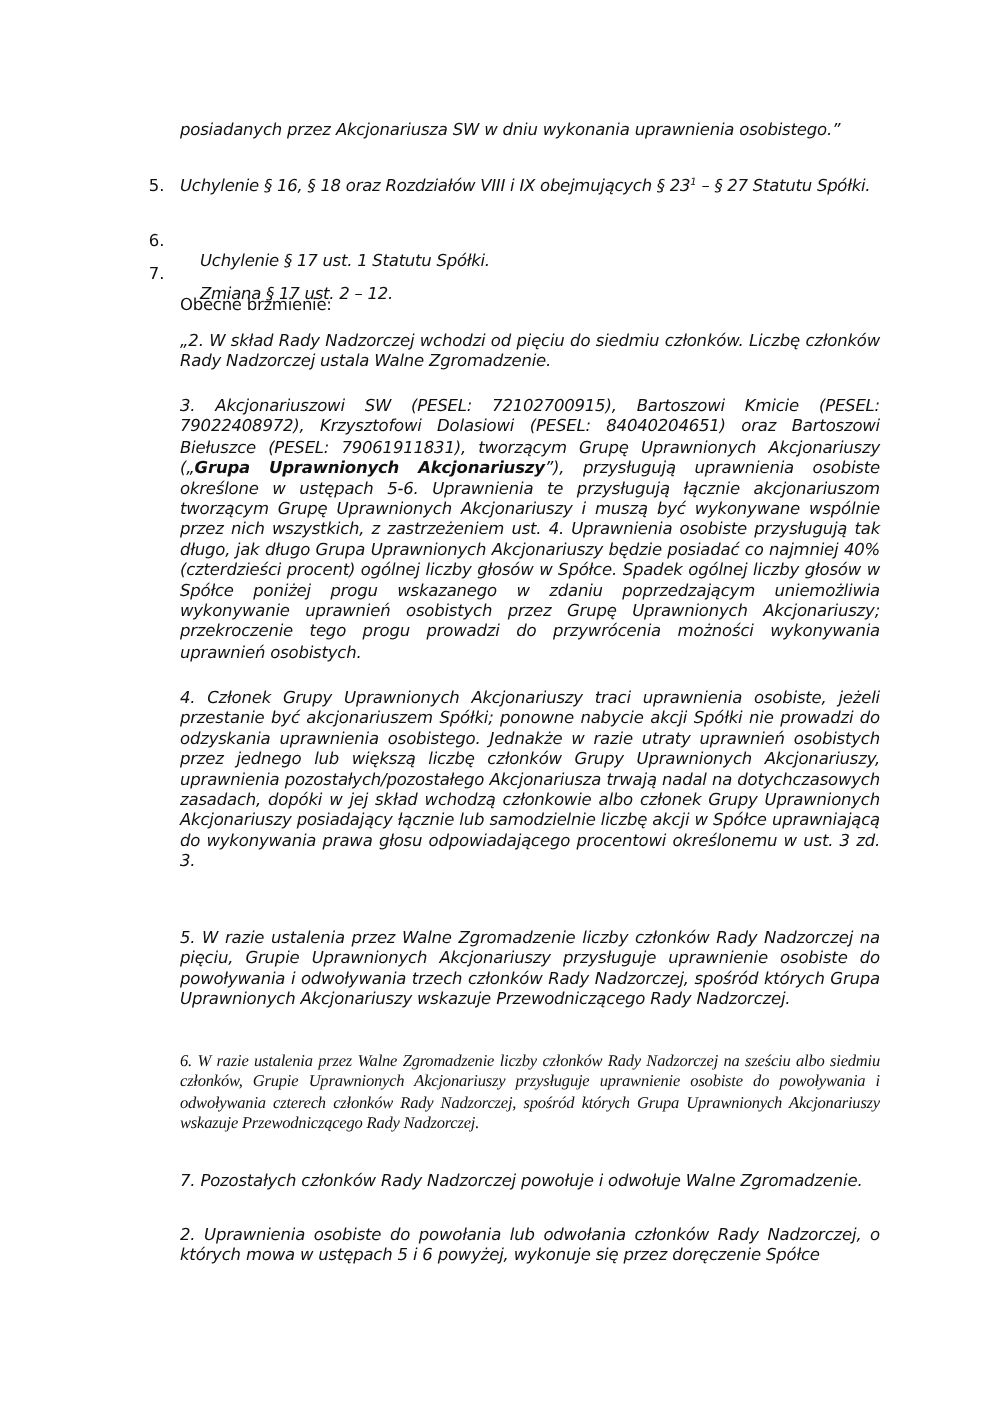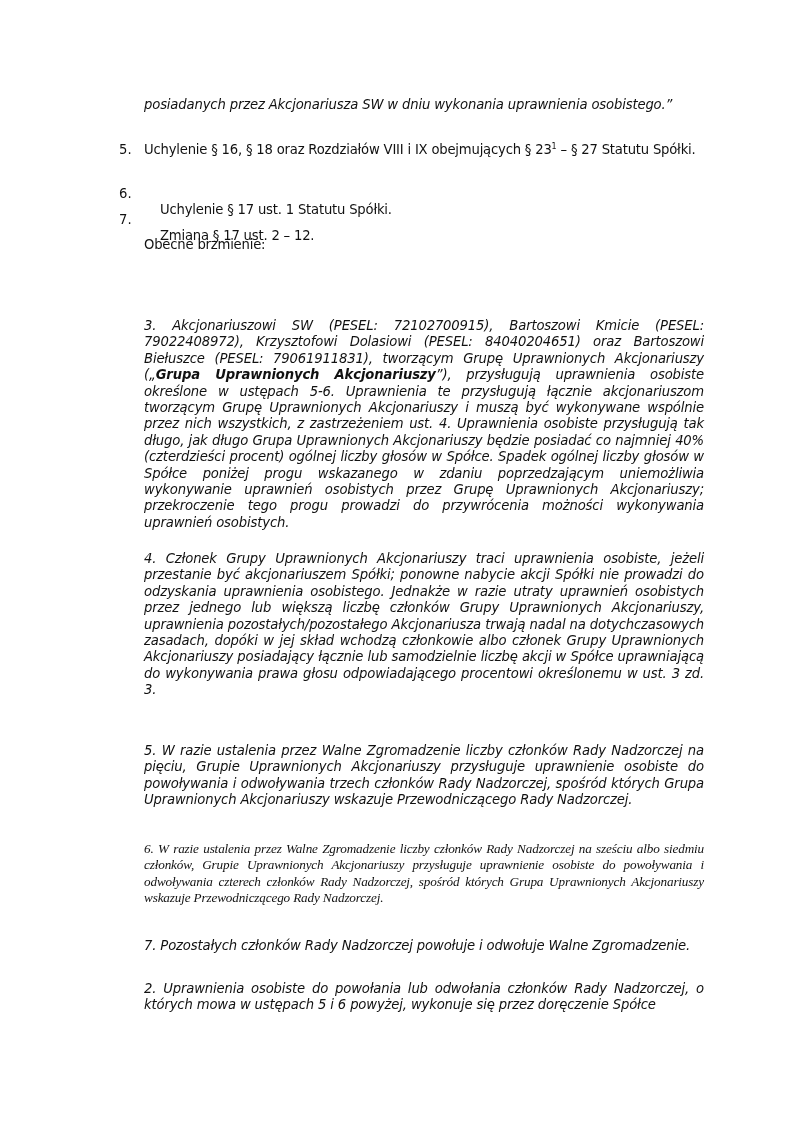--- a/index.html
+++ b/index.html
@@ -42,20 +42,21 @@
       line-height: 16.4px;
     }
     .item-text {
       position: absolute;
       left: 144px;
       width: 560px;
       font-size: 13.2px;
       line-height: 16.4px;
       text-align: justify;
       letter-spacing: -0.2px;
+      font-style: italic;
     }
     .heading {
       position: absolute;
       left: 144px;
       font-size: 13.2px;
       line-height: 16.4px;
       letter-spacing: -0.2px;
     }
     .bold-span {
       font-weight: bold;
@@ -77,20 +78,21 @@
   <p class="item-text" style="top:142px; margin:0;"><span>Uchylenie § 16, § 18 oraz Rozdziałów VIII i IX obejmujących § 23</span><sup>1</sup><span> – § 27 Statutu Spółki.</span></p>
 
   <span class="num" style="top:186px;">6.</span>
   <p class="item-text" style="top:186px; margin:16px;">Uchylenie § 17 ust. 1 Statutu Spółki.</p>
 
   <span class="num" style="top:212px;">7.</span>
   <p class="item-text" style="top:212px; margin:16px;">Zmiana § 17 ust. 2 – 12.</p>
 
   <p class="heading" style="top:237px; margin:0;">Obecne brzmienie:</p>
 
+  <p class="block it" style="top:266px;">„2. W skład Rady Nadzorczej wchodzi od pięciu do siedmiu członków. Liczbę członków Rady Nadzorczej ustala Walne Zgromadzenie.</p>
 
   <p class="block it" style="top:318px;"><span>3. Akcjonariuszowi SW (PESEL: 72102700915), Bartoszowi Kmicie (PESEL: 79022408972), Krzysztofowi Dolasiowi (PESEL: 84040204651) oraz Bartoszowi Biełuszce (PESEL: 79061911831), tworzącym Grupę Uprawnionych Akcjonariuszy („</span><span class="bold-span">Grupa Uprawnionych Akcjonariuszy</span><span>”), przysługują uprawnienia osobiste określone w ustępach 5-6. Uprawnienia te przysługują łącznie akcjonariuszom tworzącym Grupę Uprawnionych Akcjonariuszy i muszą być wykonywane wspólnie przez nich wszystkich, z zastrzeżeniem ust. 4. Uprawnienia osobiste przysługują tak długo, jak długo Grupa Uprawnionych Akcjonariuszy będzie posiadać co najmniej 40% (czterdzieści procent) ogólnej liczby głosów w Spółce. Spadek ogólnej liczby głosów w Spółce poniżej progu wskazanego w zdaniu poprzedzającym uniemożliwia wykonywanie uprawnień osobistych przez Grupę Uprawnionych Akcjonariuszy; przekroczenie tego progu prowadzi do przywrócenia możności wykonywania uprawnień osobistych.</span></p>
 
   <p class="block it" style="top:551px;">4. Członek Grupy Uprawnionych Akcjonariuszy traci uprawnienia osobiste, jeżeli przestanie być akcjonariuszem Spółki; ponowne nabycie akcji Spółki nie prowadzi do odzyskania uprawnienia osobistego. Jednakże w razie utraty uprawnień osobistych przez jednego lub większą liczbę członków Grupy Uprawnionych Akcjonariuszy, uprawnienia pozostałych/pozostałego Akcjonariusza trwają nadal na dotychczasowych zasadach, dopóki w jej skład wchodzą członkowie albo członek Grupy Uprawnionych Akcjonariuszy posiadający łącznie lub samodzielnie liczbę akcji w Spółce uprawniającą do wykonywania prawa głosu odpowiadającego procentowi określonemu w ust. 3 zd. 3.</p>
 
   <p class="block it" style="top:743px;">5. W razie ustalenia przez Walne Zgromadzenie liczby członków Rady Nadzorczej na pięciu, Grupie Uprawnionych Akcjonariuszy przysługuje uprawnienie osobiste do powoływania i odwoływania trzech członków Rady Nadzorczej, spośród których Grupa Uprawnionych Akcjonariuszy wskazuje Przewodniczącego Rady Nadzorczej.</p>
 
   <p class="block it" style="top:841px;font-family:Liberation Serif, serif;">6. W razie ustalenia przez Walne Zgromadzenie liczby członków Rady Nadzorczej na sześciu albo siedmiu członków, Grupie Uprawnionych Akcjonariuszy przysługuje uprawnienie osobiste do powoływania i odwoływania czterech członków Rady Nadzorczej, spośród których Grupa Uprawnionych Akcjonariuszy wskazuje Przewodniczącego Rady Nadzorczej.</p>
 
   <p class="block it" style="top:938px;">7. Pozostałych członków Rady Nadzorczej powołuje i odwołuje Walne Zgromadzenie.</p>

